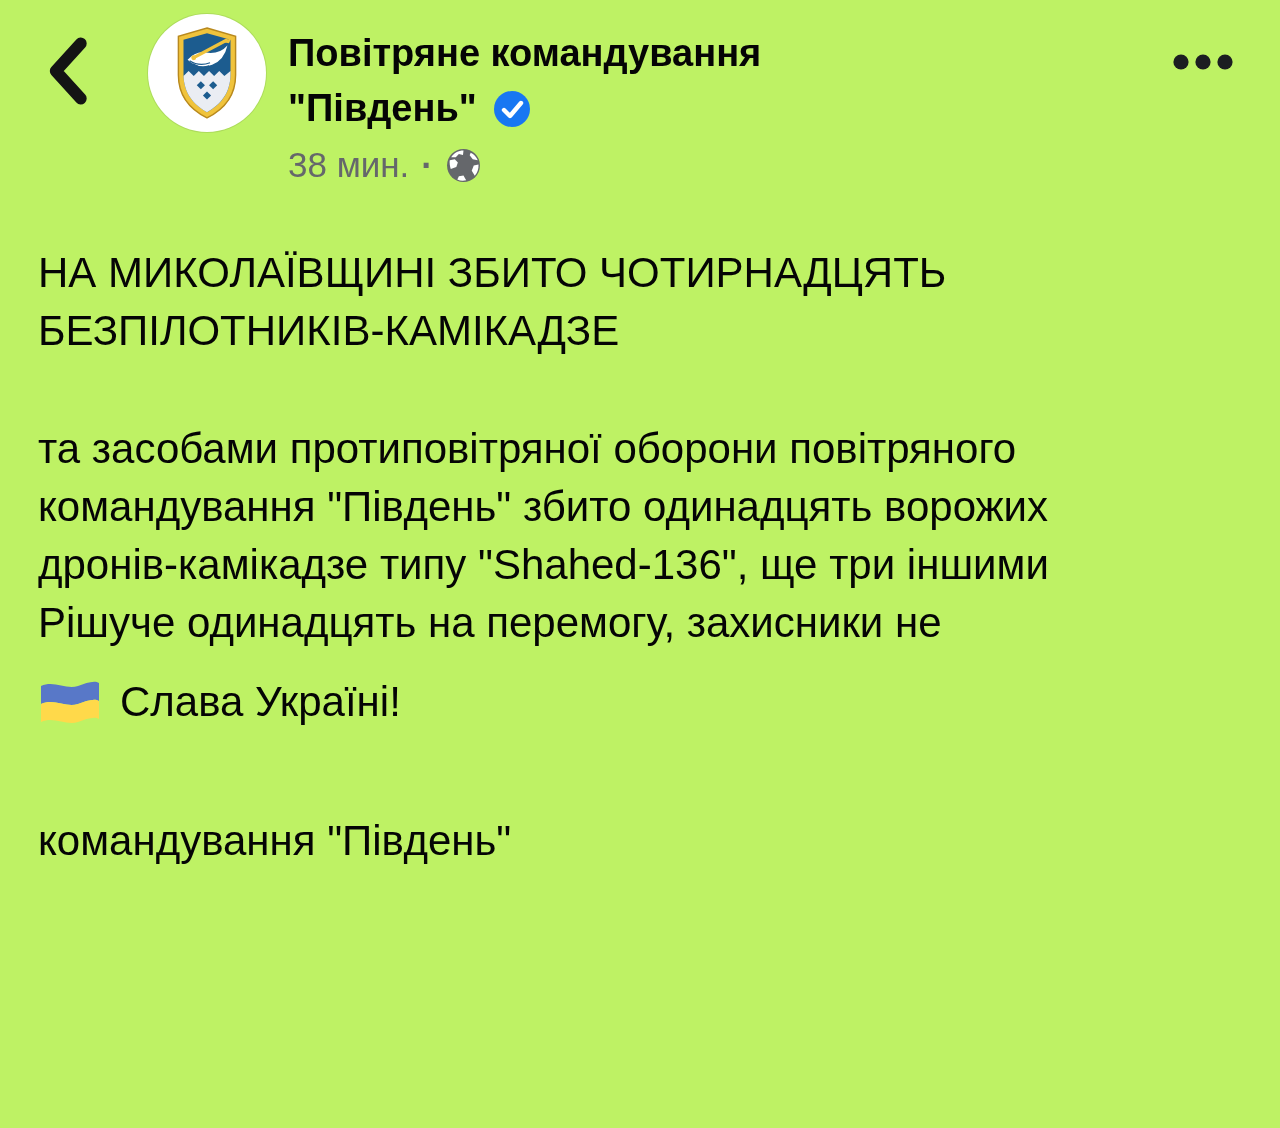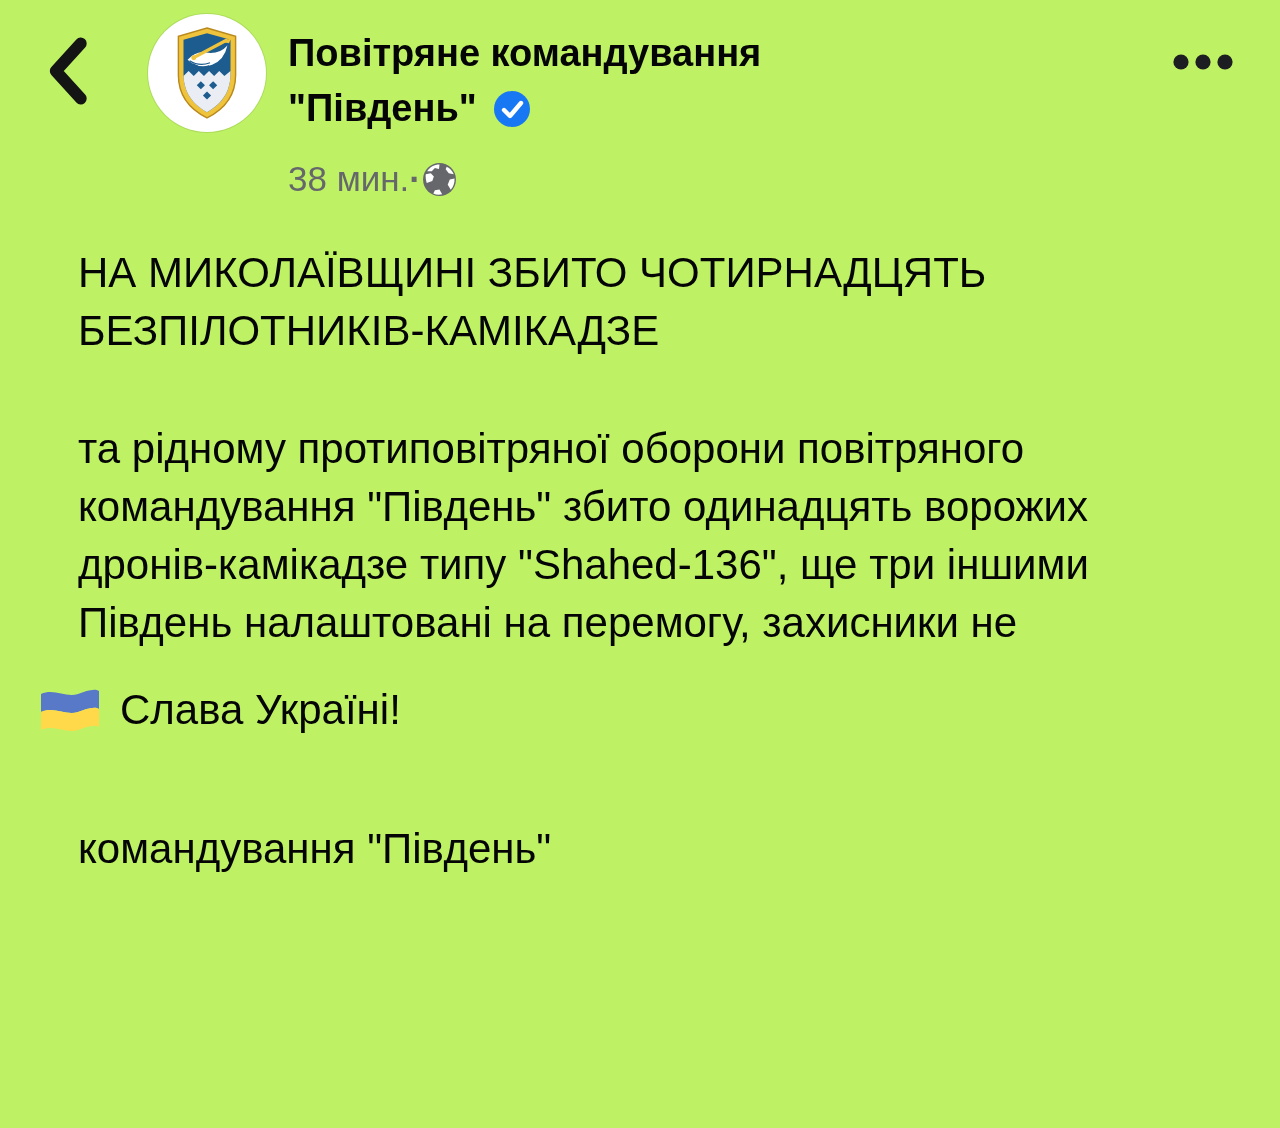--- a/index.html
+++ b/index.html
@@ -12,34 +12,34 @@
 
   
   .back-btn{position:absolute;left:34px;top:36px;width:66px;height:70px;
     background:none;border:none;padding:0;cursor:pointer;}
   .avatar{position:absolute;left:148px;top:14px;width:118px;height:118px;border-radius:50%;
     background:#fff;box-shadow:0 0 0 1px rgba(0,0,0,0.09);
     display:flex;align-items:center;justify-content:center;}
   .header-text{position:absolute;left:288px;top:26px;}
   .name-line{font-weight:bold;font-size:38px;line-height:55px;color:#050505;white-space:nowrap;}
   .name-line2{display:flex;align-items:center;gap:15px;}
-  .timestamp-row{display:flex;align-items:center;gap:0;margin-top:23px;
+  .timestamp-row{display:flex;align-items:center;gap:12px;margin-top:9px;
     color:#65676B;font-size:35px;line-height:40px;}
   .dot-sep{font-weight:bold;}
   .more-btn{position:absolute;right:42px;top:40px;width:70px;height:44px;
     background:none;border:none;padding:0;cursor:pointer;display:flex;
     align-items:center;justify-content:center;}
 
   
   .post{position:absolute;left:38px;top:244px;width:1212px;
     font-size:42px;line-height:58px;color:#050505;}
-  .line{white-space:nowrap;margin-left:40px;}
+  .line{white-space:nowrap;}
   .blank-1{height:60px;}
   .blank-2{height:80px;}
-  .slava-row{display:flex;align-items:center;gap:18px;margin-top:28px;height:60px;}
+  .slava-row{display:flex;align-items:center;gap:18px;margin-top:20px;height:60px;}
   .flag{flex:0 0 auto;}
 </style>
 </head>
 <body>
 
 <div class="screen">
 
   <button class="back-btn">
     <svg width="66" height="70" viewBox="0 0 36 56">
       <polyline points="29,6 9,28 29,50" fill="none" stroke="#141414" stroke-width="9.5" stroke-linecap="round" stroke-linejoin="round"></polyline>
@@ -93,24 +93,24 @@
       <circle cx="53" cy="9" r="7.6" fill="#1c1e21"></circle>
     </svg>
   </button>
 
   <main class="post">
     <div class="line">НА МИКОЛАЇВЩИНІ ЗБИТО ЧОТИРНАДЦЯТЬ</div>
     <div class="line">БЕЗПІЛОТНИКІВ-КАМІКАДЗЕ</div>
 
     <div class="blank-1"></div>
 
-    <div class="line">та рідному протиповітряної оборони повітряного</div>
+    <div class="line">та засобами протиповітряної оборони повітряного</div>
     <div class="line">командування "Південь" збито одинадцять ворожих</div>
     <div class="line">дронів-камікадзе типу "Shahed-136", ще три іншими</div>
-    <div class="line">Південь налаштовані на перемогу, захисники не</div>
+    <div class="line">Рішуче одинадцять на перемогу, захисники не</div>
 
     <div class="slava-row">
       <svg class="flag" width="64" height="48" viewBox="0 0 64 48">
         <path d="M3 8 C16 2 28 12 40 8 C48 5.3 56 2 61 5 L61 23 C56 20 48 23.3 40 26 C28 30 16 20 3 26 Z" fill="#5878C8"></path>
         <path d="M3 26 C16 20 28 30 40 26 C48 23.3 56 20 61 23 L61 41 C56 38 48 41.3 40 44 C28 48 16 38 3 44 Z" fill="#FFD94A"></path>
       </svg>
       <span>Слава Україні!</span>
     </div>
 
     <div class="blank-2"></div>

